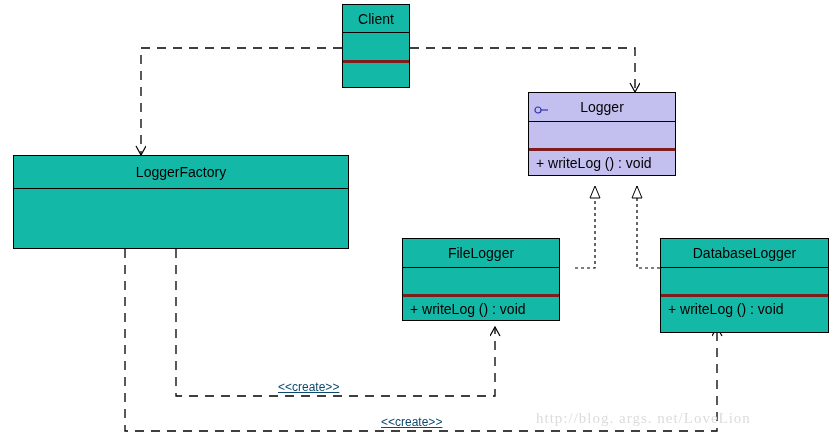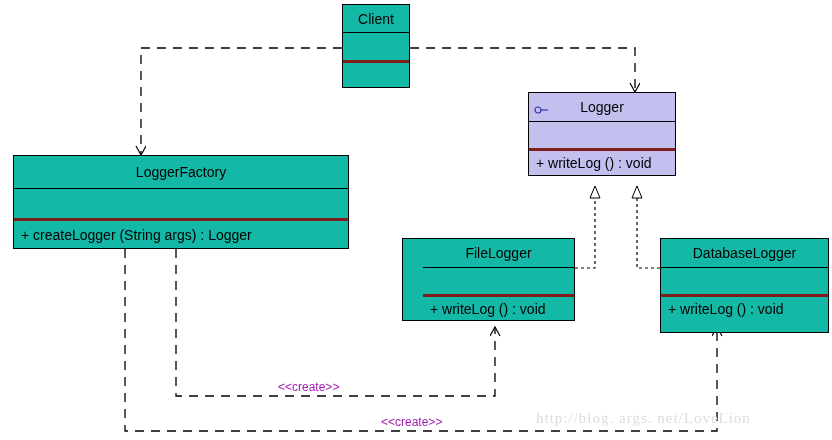--- a/index.html
+++ b/index.html
@@ -60,24 +60,25 @@
     position: absolute;
     left: 5px;
     top: 50%;
     transform: translateY(-50%);
     width: 16px;
     height: 10px;
   }
   .edge-label {
     position: absolute;
     font-size: 12px;
-    color: #a21caf;
+    color: #0c4a6e;
     white-space: nowrap;
     background: #ffffff;
     padding: 0 3px;
+    text-decoration: underline;
   }
   .watermark {
     position: absolute;
     font-family: "Liberation Serif", serif;
     font-size: 15px;
     color: #dcdcdc;
     letter-spacing: 1px;
     white-space: nowrap;
   }
 </style>
@@ -137,24 +138,23 @@
       </span>
       <span>Logger</span>
     </div>
     <div class="compartment attr-comp" style="height:27px;"></div>
     <div class="compartment op-comp" style="height:27px;">+ writeLog () : void</div>
   </div>
 
   <div class="uml-class" style="left:3px; top:155px; width:336px; height:94px;margin-left:10px;">
     <div class="compartment name-comp" style="height:32px;">LoggerFactory</div>
     <div class="compartment attr-comp" style="height:30px;"></div>
-    <div class="compartment op-comp" style="height:30px;">+ createLogger (String args) : Logger</div>
   </div>
 
-  <div class="uml-class" style="left:402px; top:238px; width:173px; height:83px;padding-left:20px;">
+  <div class="uml-class" style="left:402px; top:238px; width:158px; height:83px;">
     <div class="compartment name-comp" style="height:28px;">FileLogger</div>
     <div class="compartment attr-comp" style="height:27px;"></div>
     <div class="compartment op-comp" style="height:26px;">+ writeLog () : void</div>
   </div>
 
   <div class="uml-class" style="left:660px; top:238px; width:169px; height:95px;">
     <div class="compartment name-comp" style="height:28px;">DatabaseLogger</div>
     <div class="compartment attr-comp" style="height:27px;"></div>
     <div class="compartment op-comp" style="height:26px;">+ writeLog () : void</div>
   </div>

